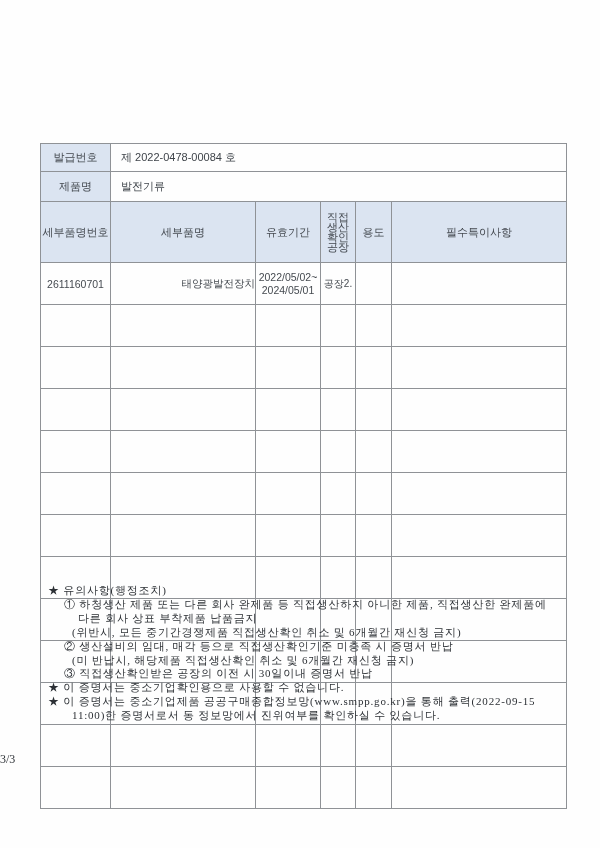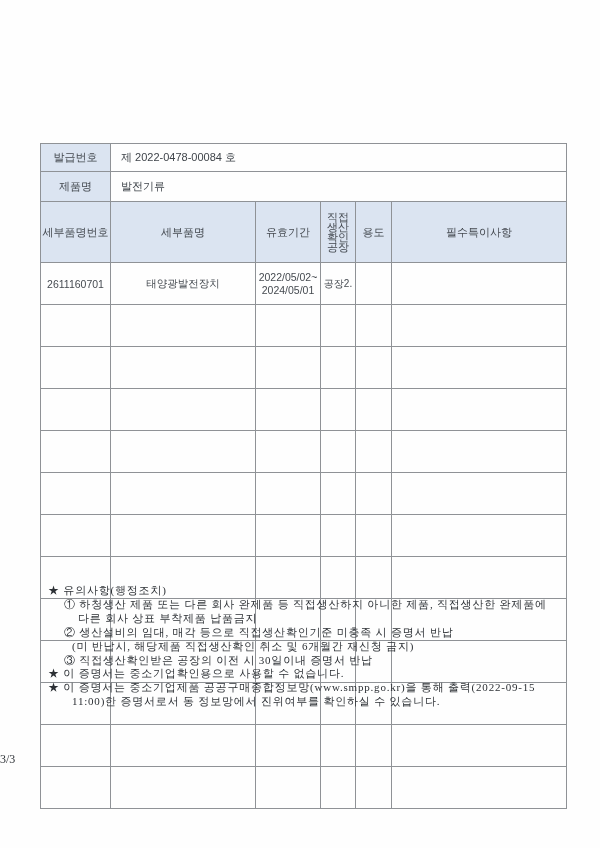--- a/index.html
+++ b/index.html
@@ -39,21 +39,21 @@
   tr.header-row { height: 30px; }
   tbody tr { height: 42px; }
   td.info-value {
     font-size: 11px;
     padding-left: 10px;
     color: #3f444a;
     text-align: left;
   }
   th.factory-header { font-size: 8px; line-height: 10px; padding: 10px 1px; }
   td.cell-code { font-size: 10.5px; text-align: center; color: #454a50; }
-  td.cell-name { font-size: 10.5px; text-align: center; padding-left: 0; color: #454a50; }
+  td.cell-name { font-size: 10.5px; text-align: right; padding-left: 0; color: #454a50; }
   td.cell-validity { font-size: 10.5px; text-align: center; line-height: 13px; color: #454a50; padding: 0 1px; }
   td.cell-factory { font-size: 10px; text-align: center; color: #454a50; }
   .notes {
     position: absolute; left: 38px; top: 584px; width: 545px;
     font-family: "Liberation Serif", "DejaVu Serif", serif;
     font-size: 11px;
     line-height: 13.9px;
     color: #2c3035;
     letter-spacing: 0.8px;
     white-space: nowrap;
@@ -213,20 +213,21 @@
           <td></td>
           <td></td>
         </tr>
       </tbody>
   </table>
 
   <div class="notes">
     <div class="ind0">★ 유의사항(행정조치)</div>
     <div class="ind1">① 하청생산 제품 또는 다른 회사 완제품 등 직접생산하지 아니한 제품, 직접생산한 완제품에</div>
     <div class="ind3">다른 회사 상표 부착제품 납품금지</div>
+    <div class="ind2">(위반시, 모든 중기간경쟁제품 직접생산확인 취소 및 6개월간 재신청 금지)</div>
     <div class="ind1">② 생산설비의 임대, 매각 등으로 직접생산확인기준 미충족 시 증명서 반납</div>
     <div class="ind2">(미 반납시, 해당제품 직접생산확인 취소 및 6개월간 재신청 금지)</div>
     <div class="ind1">③ 직접생산확인받은 공장의 이전 시 30일이내 증명서 반납</div>
     <div class="ind0">★ 이 증명서는 중소기업확인용으로 사용할 수 없습니다.</div>
     <div class="ind0">★ 이 증명서는 중소기업제품 공공구매종합정보망(www.smpp.go.kr)을 통해 출력(2022-09-15</div>
     <div class="ind2">11:00)한 증명서로서 동 정보망에서 진위여부를 확인하실 수 있습니다.</div>
   </div>
 
   <div class="page-number">3/3</div>
 

